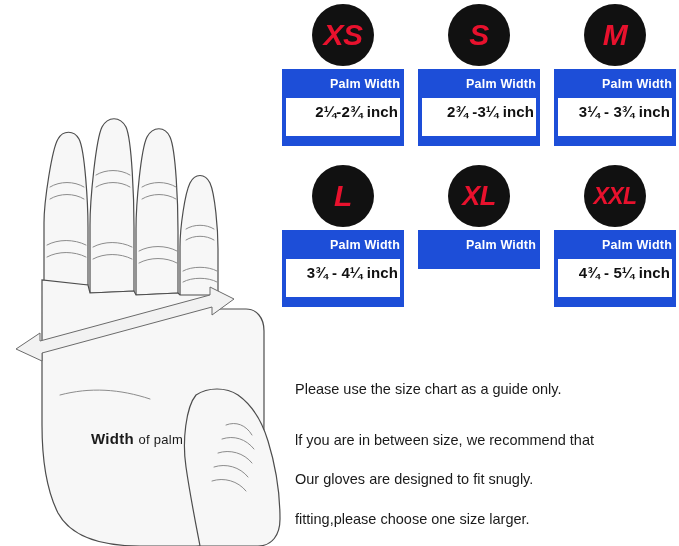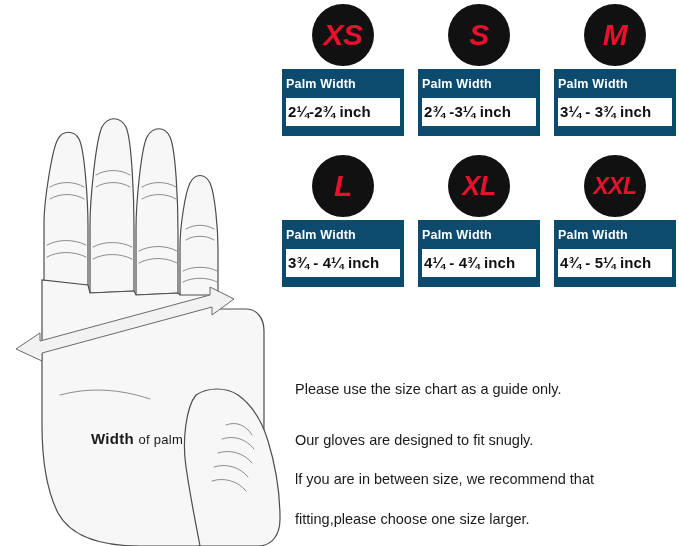--- a/index.html
+++ b/index.html
@@ -82,38 +82,38 @@
     letter-spacing: -0.5px;
   }
   .badge.s-xs span { font-size: 30px; }
   .badge.s-s  span { font-size: 30px; }
   .badge.s-m  span { font-size: 30px; }
   .badge.s-l  span { font-size: 30px; }
   .badge.s-xl span { font-size: 27px; }
   .badge.s-xxl span { font-size: 23px; }
 
   .info-box {
-    background: #0c4a6e;
+    background: #1d4ed8;
     color: #ffffff;
     padding: 8px 4px 10px 4px;
-    text-align: left;
+    text-align: right;
   }
   .info-title {
     font-size: 12.5px;
     font-weight: bold;
     color: #ffffff;
     margin-bottom: 7px;
     letter-spacing: 0.2px;
   }
   .info-value {
     background: #ffffff;
     color: #111111;
     font-size: 15px;
     font-weight: bold;
-    padding: 5px 2px 6px 2px;
+    padding: 5px 2px 16px 2px;
     letter-spacing: 0.1px;
   }
 
   
   #notes {
     position: absolute;
     left: 295px;
     top: 372px;
     width: 380px;
     font-size: 14.5px;
@@ -234,36 +234,35 @@
         <div class="info-value">3¾ - 4¼ inch</div>
       </div>
     </div>
 
     <div class="size-card">
       <div class="badge s-xl">
         <span>XL</span>
       </div>
       <div class="info-box">
         <div class="info-title">Palm Width</div>
-        <div class="info-value">4¼ - 4¾ inch</div>
       </div>
     </div>
 
     <div class="size-card">
       <div class="badge s-xxl">
         <span>XXL</span>
       </div>
       <div class="info-box">
         <div class="info-title">Palm Width</div>
         <div class="info-value">4¾ - 5¼ inch</div>
       </div>
     </div>
 
   </div>
 
 </div>
 
 <div id="notes">
   <p class="note-primary">Please use the size chart as a guide only.</p>
+  <p class="note-line">lf you are in between size, we recommend that</p>
   <p class="note-line">Our gloves are designed to fit snugly.</p>
-  <p class="note-line">lf you are in between size, we recommend that</p>
   <p class="note-line">fitting,please choose one size larger.</p>
 </div>
 
 </body></html>

